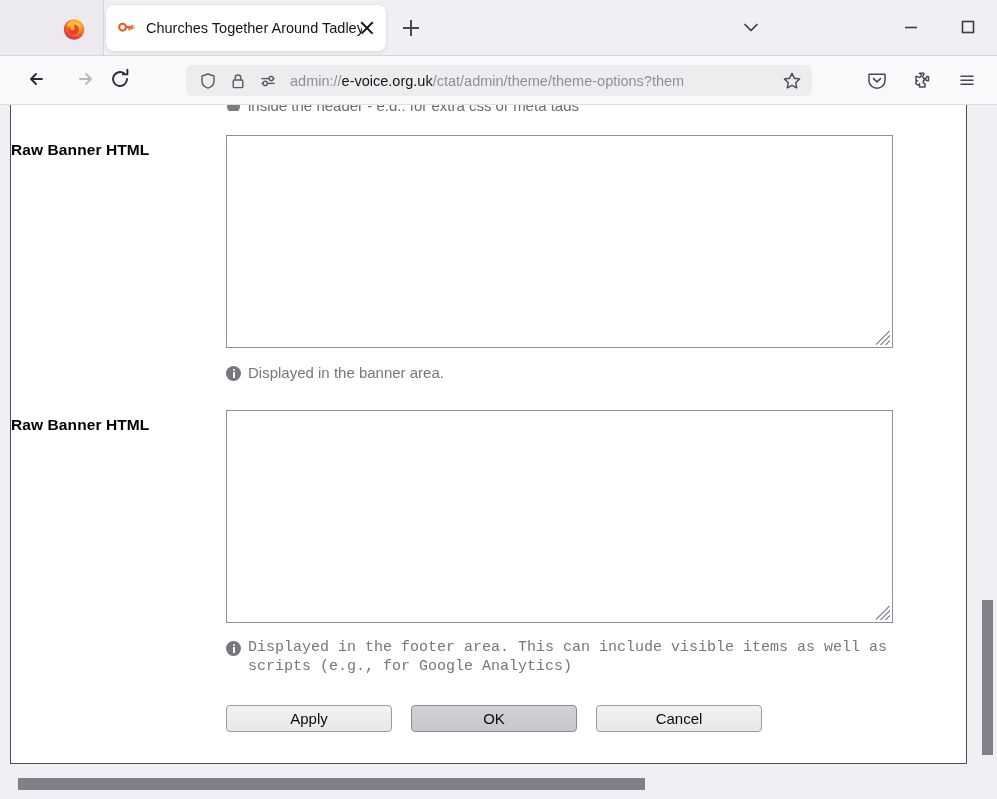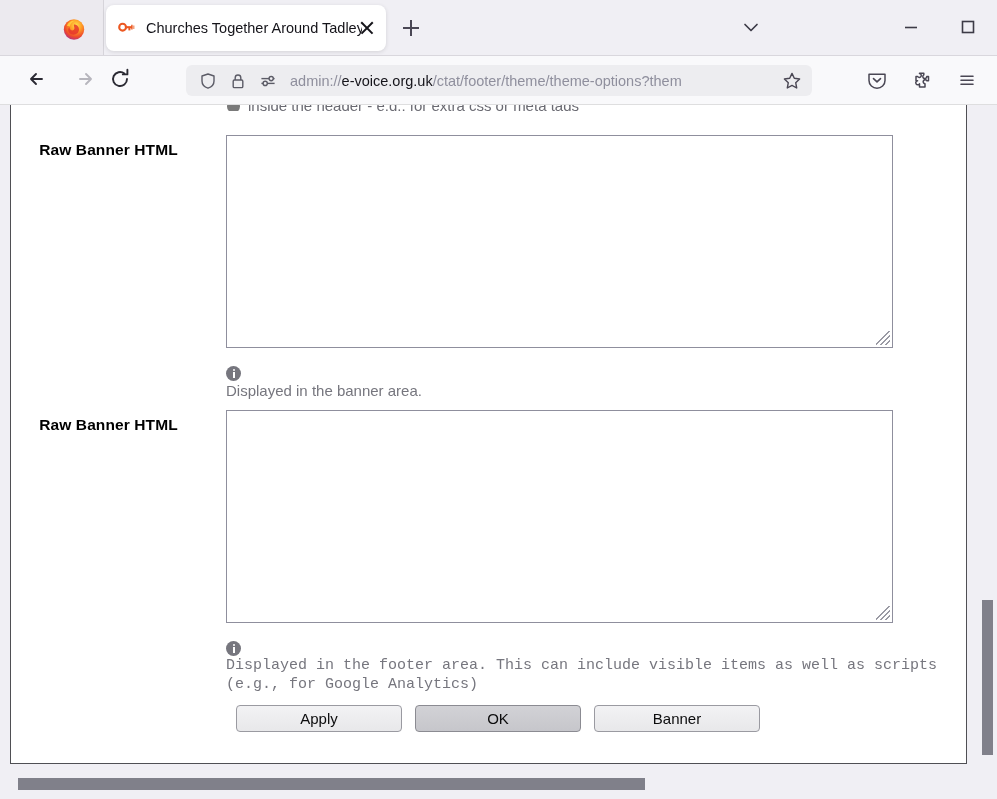--- a/index.html
+++ b/index.html
@@ -205,21 +205,21 @@
     left: 0;
     width: 957px;
   }
   #field-banner { top: 30px; }
   #field-footer { top: 305px; }
 
   .field-label {
     position: absolute;
     left: 0; top: 6px;
     width: 195px;
-    text-align: center;
+    text-align: left;
     font-size: 15.5px;
     font-weight: bold;
     color: #000000;
     letter-spacing: 0.1px;
   }
 
   .textarea {
     position: absolute;
     left: 215px; top: 0;
     width: 667px; height: 213px;
@@ -239,21 +239,20 @@
 
   .help {
     position: absolute;
     left: 215px;
     width: 730px;
     font-size: 15px;
     color: #76767e;
     line-height: 1.28;
     display: flex;
     align-items: flex-start;
-    flex-direction: column;
   }
   #help-banner { top: 228px; }
   #help-footer { top: 228px; font-family: Liberation Mono, monospace; }
 
   .info-icon {
     flex: 0 0 15px;
     width: 15px; height: 15px;
     border-radius: 50%;
     background: #76767e;
     margin-right: 7px;
@@ -272,23 +271,23 @@
     content: "";
     position: absolute;
     left: 6.6px; top: 6px;
     width: 2px; height: 6px;
     background: #ffffff;
   }
   .help-text { flex: 1 1 auto; }
 
   .buttons {
     position: absolute;
-    left: 225px; top: 600px;
+    left: 215px; top: 600px;
     display: flex;
-    gap: 13px;
+    gap: 19px;
   }
   .btn {
     width: 166px; height: 27px;
     border: 1px solid #9a9aa1;
     border-radius: 4px;
     background: linear-gradient(to bottom, #f2f2f4 0%, #e8e8ea 100%);
     font-family: "Liberation Sans", sans-serif;
     font-size: 15px;
     color: #0c0c0d;
     display: flex;
@@ -418,21 +417,21 @@
         </svg>
       </span>
       <span class="urlbar-icon">
         <svg width="20" height="20" viewBox="0 0 20 20">
           <path d="M3.4 12.4 H16.6" stroke="#5b5b66" stroke-width="1.4"></path>
           <path d="M3.4 7.6 H16.6" stroke="#5b5b66" stroke-width="1.4"></path>
           <circle cx="7.2" cy="12.4" r="2.1" fill="#f1f0f3" stroke="#5b5b66" stroke-width="1.4"></circle>
           <circle cx="13.2" cy="7.6" r="2.1" fill="#f1f0f3" stroke="#5b5b66" stroke-width="1.4"></circle>
         </svg>
       </span>
-      <span class="urltext"><span>admin://</span><b>e-voice.org.uk</b><span>/ctat/footer/theme/theme-options?them</span></span>
+      <span class="urltext"><span>admin://</span><b>e-voice.org.uk</b><span>/ctat/admin/theme/theme-options?them</span></span>
       <span class="star-btn">
         <svg width="24" height="24" viewBox="0 0 24 24">
           <path d="M12 4.4 L14.3 9.3 L19.6 10 L15.7 13.7 L16.7 19 L12 16.4 L7.3 19 L8.3 13.7 L4.4 10 L9.7 9.3 Z" fill="none" stroke="#4a4754" stroke-width="1.4" stroke-linejoin="round"></path>
         </svg>
       </span>
     </div>
 
     <div class="toolbtn" id="pocket-btn">
       <svg width="30" height="30" viewBox="0 0 30 30">
         <path d="M7 9.2 h16 v6.2 c0 4.6 -3.7 7.8 -8 7.8 c-4.3 0 -8 -3.2 -8 -7.8 Z" fill="none" stroke="#4a4754" stroke-width="1.5" stroke-linejoin="round"></path>
@@ -476,21 +475,21 @@
         </div>
         <div class="help" id="help-footer">
           <span class="info-icon"></span>
           <span class="help-text">Displayed in the footer area. This can include visible items as well as scripts (e.g., for Google Analytics)</span>
         </div>
       </div>
 
       <div class="buttons">
         <button class="btn">Apply</button>
         <button class="btn default">OK</button>
-        <button class="btn">Banner</button>
+        <button class="btn">Cancel</button>
       </div>
 
     </div>
   </div>
 
   <div class="vscroll-track"></div>
   <div class="vscroll-thumb"></div>
   <div class="hscroll-track"></div>
   <div class="hscroll-thumb"></div>
 

